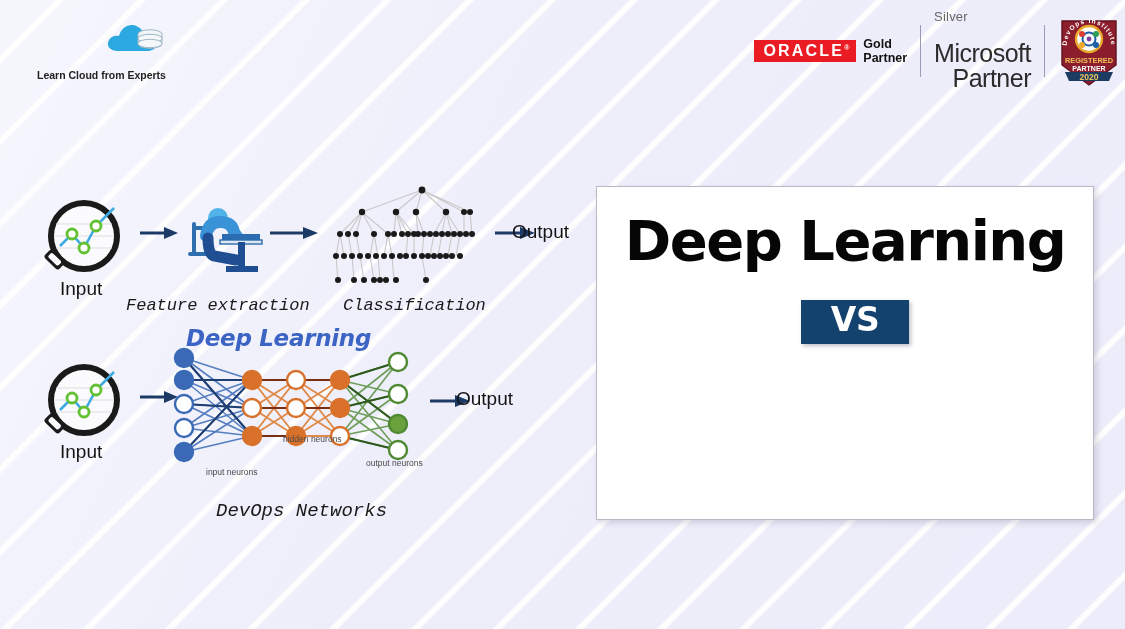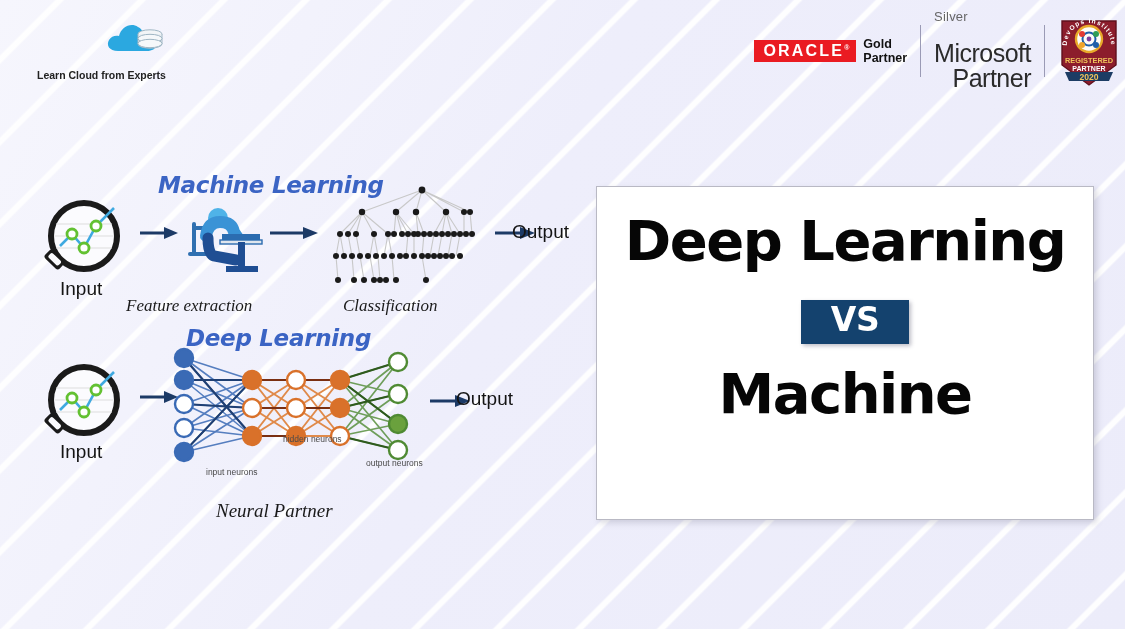--- a/index.html
+++ b/index.html
@@ -56,21 +56,21 @@
 
   
   #diagram{position:absolute;left:18px;top:160px;width:570px;height:380px;}
   .dtitle{
     position:absolute;font-style:italic;font-weight:700;
     color:#3b64c4;font-family:"DejaVu Sans",sans-serif;
     font-size:23px;letter-spacing:-.3px;white-space:nowrap;
   }
   .dlabel{
     position:absolute;font-style:italic;color:#1a1a1a;
-    font-size:17px;font-family:Liberation Serif, serif;white-space:nowrap;
+    font-size:17px;font-family:Liberation Mono, monospace;white-space:nowrap;
   }
   .plain{
     position:absolute;color:#141414;font-size:19px;
     font-family:"Liberation Sans",sans-serif;white-space:nowrap;font-style:normal;
   }
   .tiny{
     position:absolute;color:#4a4a4a;font-size:8.5px;
     font-family:"Liberation Sans",sans-serif;white-space:nowrap;
   }
 
@@ -153,21 +153,20 @@
         <text x="31" y="64.5" text-anchor="middle" font-size="8.6" font-weight="bold" fill="#f0c35a" font-family="Liberation Sans, sans-serif">2020</text>
         <text font-size="6.6" font-weight="bold" fill="#ffffff" font-family="Liberation Sans, sans-serif">
           <textPath href="#arcpath" startOffset="50%" text-anchor="middle" letter-spacing="1.1">DevOps Institute</textPath>
         </text>
       </svg>
     </div>
   </div>
 
   <div id="diagram">
 
-    <div class="dtitle" style="left:140px;top:12px;">Machine Learning</div>
 
     <svg style="position:absolute;left:18px;top:36px;" width="95" height="92" viewBox="0 0 95 92">
       <circle cx="48" cy="40" r="33" fill="#fbfbfe" stroke="#1a1a1a" stroke-width="6"></circle>
       <g stroke="#ddd" stroke-width="1">
         <line x1="20" y1="28" x2="76" y2="28"></line>
           <line x1="18" y1="40" x2="78" y2="40"></line>
           <line x1="20" y1="52" x2="76" y2="52"></line>
       </g>
       <polyline points="24,50 36,38 48,52 60,30 78,12" fill="none" stroke="#3fa9e0" stroke-width="2.6"></polyline>
       <circle cx="36" cy="38" r="5" fill="#fff" stroke="#63c132" stroke-width="2.8"></circle>
@@ -365,24 +364,23 @@
     <div class="tiny" style="left:156px;top:307px;margin-left:32px;">input neurons</div>
     <div class="tiny" style="left:265px;top:274px;">hidden neurons</div>
     <div class="tiny" style="left:348px;top:298px;">output neurons</div>
 
     <svg style="position:absolute;left:410px;top:232px;" width="44" height="18">
       <line x1="2" y1="9" x2="28" y2="9" stroke="#1c3a66" stroke-width="3"></line>
       <polygon points="27,3 42,9 27,15" fill="#1c3a66"></polygon>
     </svg>
     <div class="plain" style="left:438px;top:228px;">Output</div>
 
-    <div class="dlabel" style="left:198px;top:340px;font-size:19px;">Neural Partner</div>
+    <div class="dlabel" style="left:198px;top:340px;font-size:19px;">DevOps Networks</div>
   </div>
 
   <div id="card">
     <div id="dl-line" class="card-line">Deep Learning</div>
     <div id="vs-row">
       <span id="vs-chip">VS</span>
     </div>
-    <div id="ml-line" class="card-line">Machine</div>
   </div>
 
 </div>
 
 </body></html>

